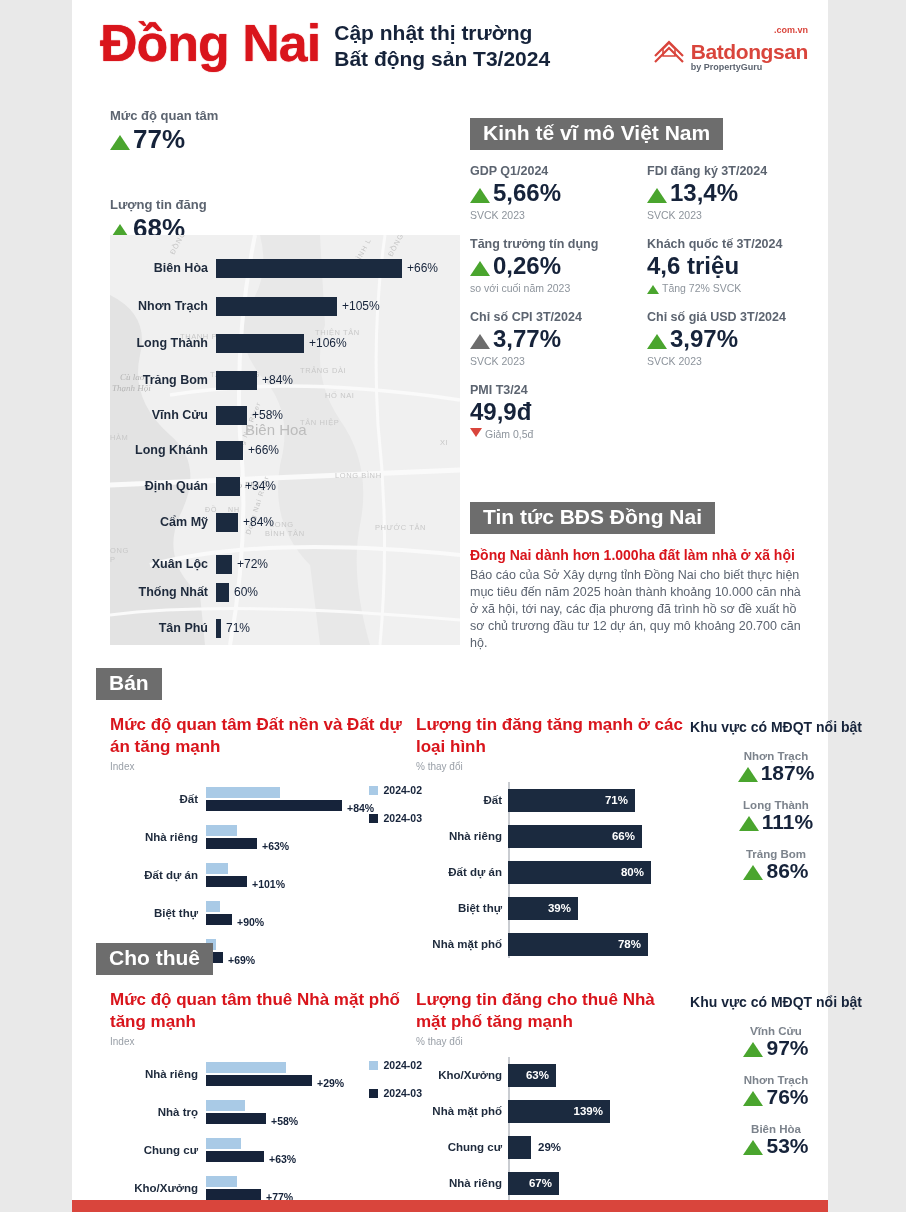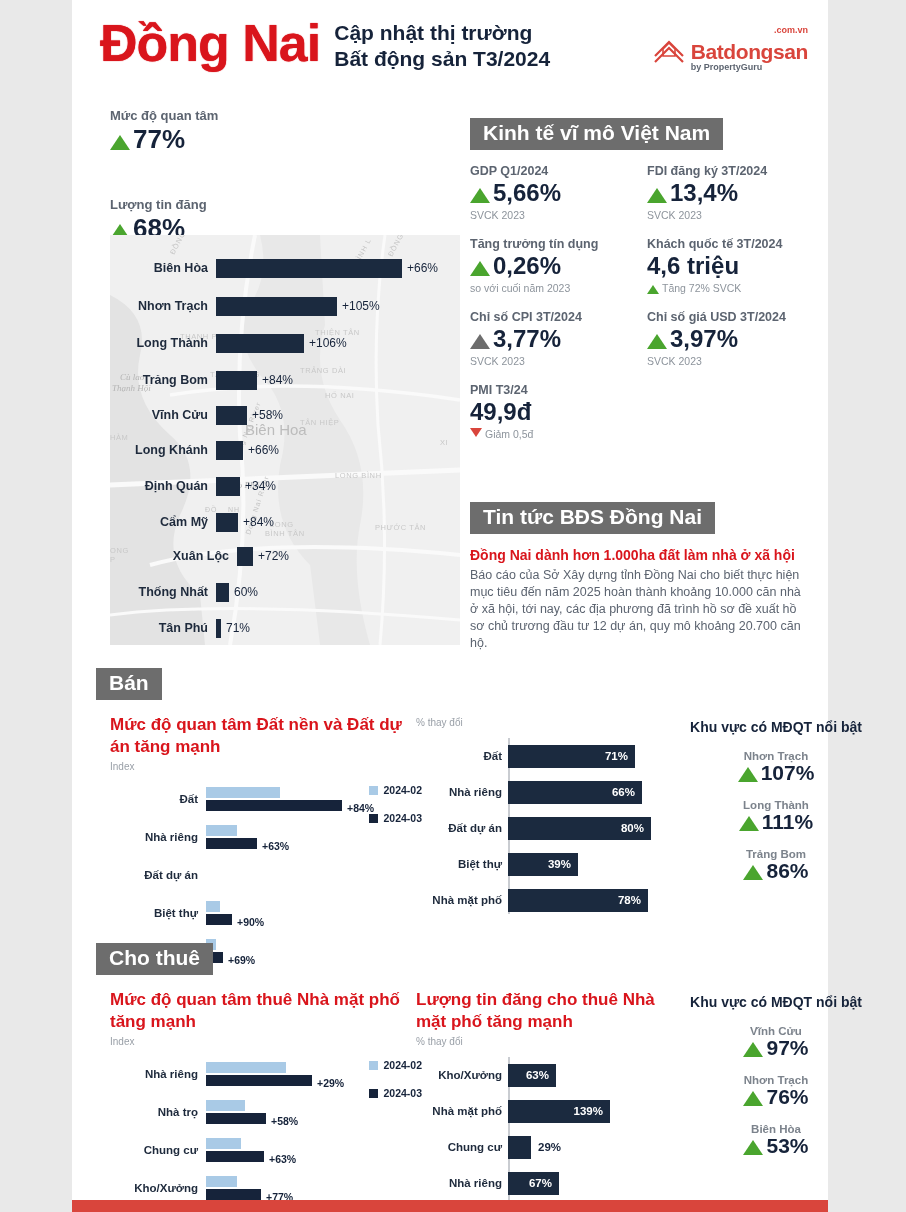--- a/index.html
+++ b/index.html
@@ -227,21 +227,21 @@
     <div class="mrow" style="top:236px;">
       <div class="mlab">Định Quán</div>
       <div class="mbar" style="width:24px;"></div>
       <div class="mval">+34%</div>
     </div>
     <div class="mrow" style="top:272px;">
       <div class="mlab">Cẩm Mỹ</div>
       <div class="mbar" style="width:22px;"></div>
       <div class="mval">+84%</div>
     </div>
-    <div class="mrow" style="top:306px;padding-left:21px;">
+    <div class="mrow" style="top:314px;">
       <div class="mlab">Xuân Lộc</div>
       <div class="mbar" style="width:16px;"></div>
       <div class="mval">+72%</div>
     </div>
     <div class="mrow" style="top:342px;">
       <div class="mlab">Thống Nhất</div>
       <div class="mbar" style="width:13px;"></div>
       <div class="mval">60%</div>
     </div>
     <div class="mrow" style="top:378px;">
@@ -336,20 +336,25 @@
           <div class="grow">
               <div class="glab">Nhà riêng</div>
               <div class="gbars">
                 <div class="gb a" style="width:31px"></div>
                 <div class="gb b" style="width:51px"></div>
                 <span class="gval" style="left:56px">+63%</span>
               </div>
             </div>
           <div class="grow">
               <div class="glab">Đất dự án</div>
+              <div class="gbars">
+                <div class="gb a" style="width:22px"></div>
+                <div class="gb b" style="width:41px"></div>
+                <span class="gval" style="left:46px">+101%</span>
+              </div>
             </div>
           <div class="grow">
               <div class="glab">Biệt thự</div>
               <div class="gbars">
                 <div class="gb a" style="width:14px"></div>
                 <div class="gb b" style="width:26px"></div>
                 <span class="gval" style="left:31px">+90%</span>
               </div>
             </div>
           <div class="grow">
@@ -357,20 +362,21 @@
               <div class="gbars">
                 <div class="gb a" style="width:10px"></div>
                 <div class="gb b" style="width:17px"></div>
                 <span class="gval" style="left:22px">+69%</span>
               </div>
             </div>
         </div>
       </div>
 
       <div class="col-b">
+        <div class="red-head">Lượng tin đăng tăng mạnh ở các loại hình</div>
         <div class="axis-note">% thay đổi</div>
         <div class="schart">
           <div class="saxis"></div>
           <div class="srow">
               <div class="slab">Đất</div>
               <div class="sbar" style="width:127px">
                 <span>71%</span>
               </div>
             </div>
           <div class="srow">
@@ -397,21 +403,21 @@
                 <span>78%</span>
               </div>
             </div>
         </div>
       </div>
 
       <div class="col-c">
         <div class="khu-title">Khu vực có MĐQT nổi bật</div>
         <div class="khu-item">
           <div class="khu-lab">Nhơn Trạch</div>
-          <div class="khu-val"><span class="up-tri"></span><span>107%</span></div>
+          <div class="khu-val"><span class="up-tri"></span><span>187%</span></div>
         </div>
         <div class="khu-item">
           <div class="khu-lab">Long Thành</div>
           <div class="khu-val"><span class="up-tri"></span><span>111%</span></div>
         </div>
         <div class="khu-item">
           <div class="khu-lab">Trảng Bom</div>
           <div class="khu-val"><span class="up-tri"></span><span>86%</span></div>
         </div>
       </div>

